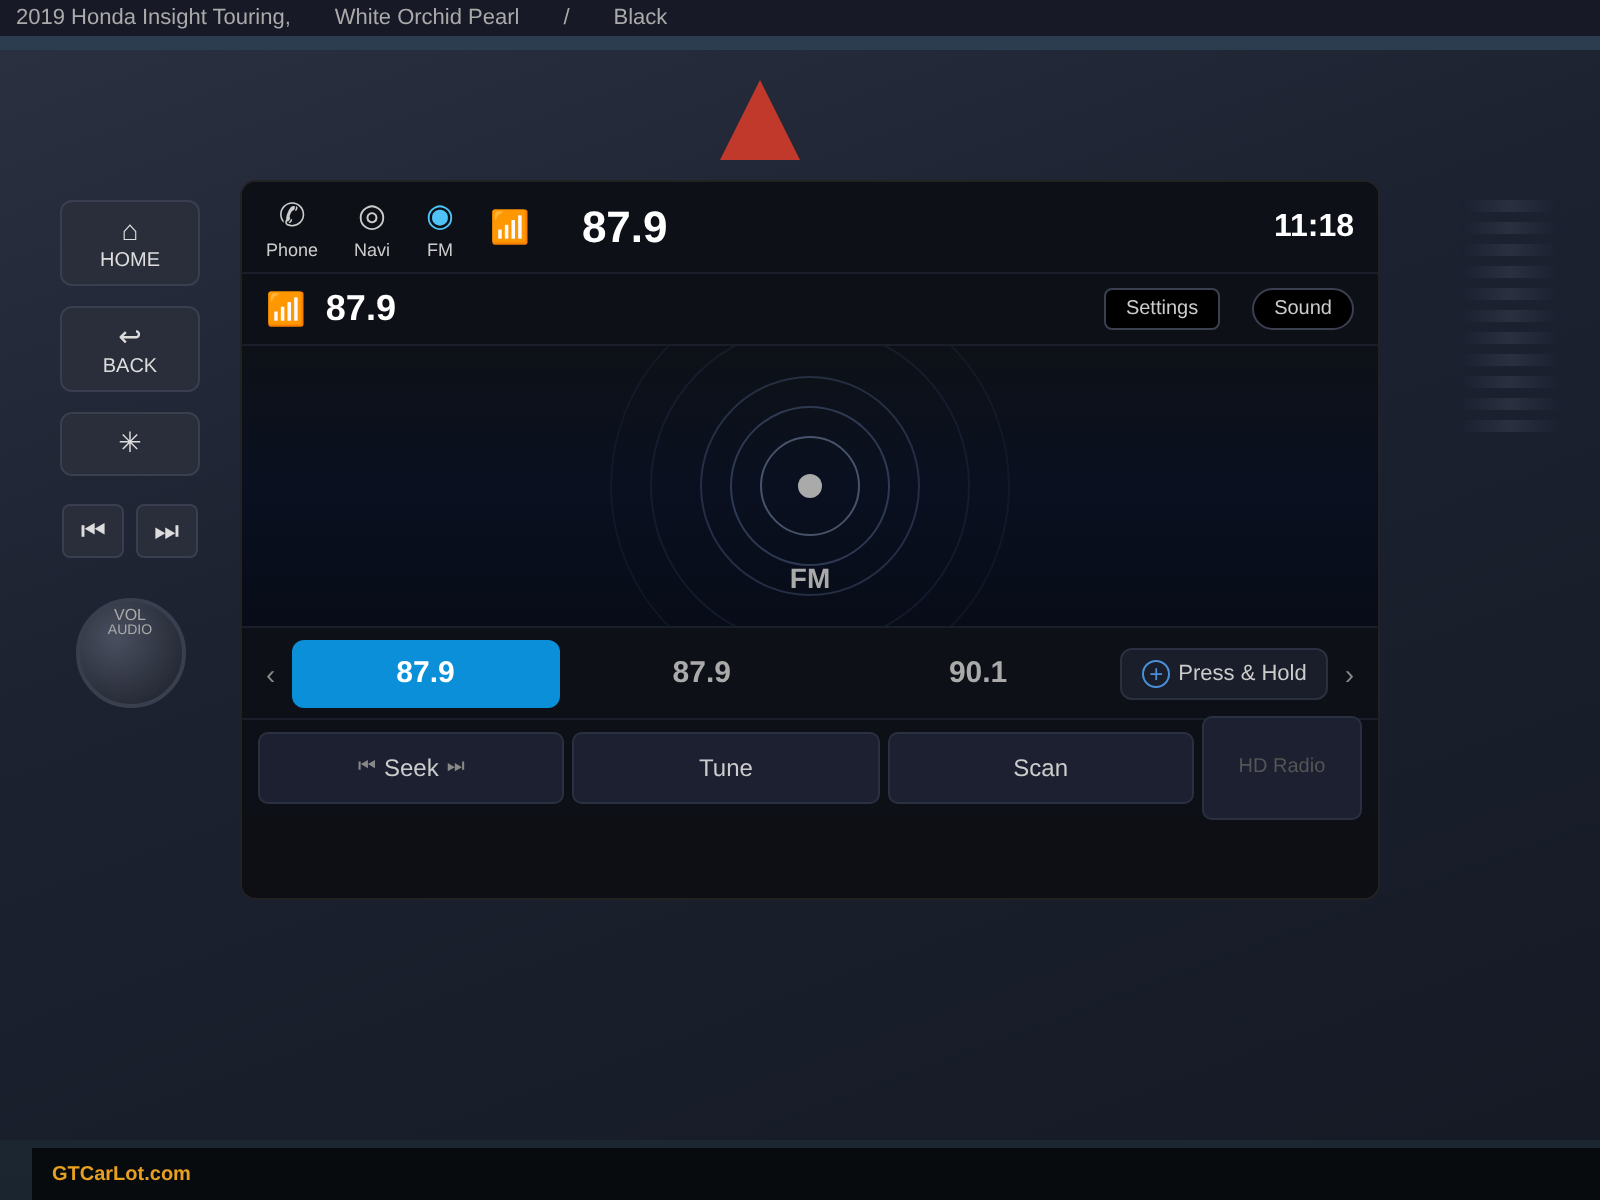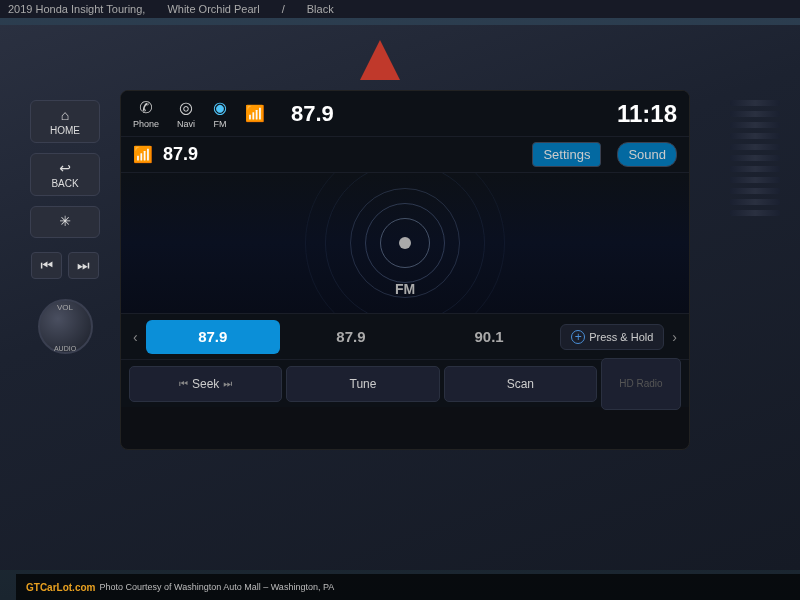--- a/index.html
+++ b/index.html
@@ -110,21 +110,21 @@
     .vol-knob {
       width: 55px;
       height: 55px;
       border-radius: 50%;
       background: radial-gradient(circle at 35% 35%, #4a4f60, #1a1e28);
       border: 2px solid #3a3f50;
       margin-top: 10px;
       display: flex;
       flex-direction: column;
       align-items: center;
-      justify-content: space-between;
+      justify-content: flex-start;
     }
     .vol-label {
       color: #aaa;
       font-size: 8px;
       margin-top: 2px;
     }
     .audio-label {
       color: #aaa;
       font-size: 7px;
     }
@@ -170,21 +170,21 @@
     }
     .top-freq {
       color: #fff;
       font-size: 22px;
       font-weight: bold;
       margin-left: 8px;
     }
     .top-time {
       margin-left: auto;
       color: #fff;
-      font-size: 24px;
+      font-size: 16px;
       font-weight: bold;
     }
 
     
     .screen-row2 {
       background: #0d1117;
       height: 36px;
       display: flex;
       align-items: center;
       padding: 0 12px;
@@ -195,25 +195,25 @@
       color: #7ec8e3;
       font-size: 16px;
     }
     .freq2 {
       color: #fff;
       font-size: 18px;
       font-weight: bold;
     }
     .settings-btn, .sound-btn {
       margin-left: auto;
-      background: #0369a1;
+      background: #000000;
       border: 1px solid #3a4050;
       border-radius: 4px;
       color: #ccc;
-      font-size: 13px;
+      font-size: 10px;
       padding: 4px 10px;
       cursor: pointer;
     }
     .sound-btn {
       margin-left: 6px;
       border-radius: 11px;
     }
 
     
     .fm-visual {
@@ -535,16 +535,15 @@
     <div class="vent-stripe"></div>
     <div class="vent-stripe"></div>
     <div class="vent-stripe"></div>
     <div class="vent-stripe"></div>
     <div class="vent-stripe"></div>
     <div class="vent-stripe"></div>
   </div>
 
   <div class="photo-credit">
     <span class="gtcarlot">GTCarLot.com</span>
-    <span>Photo Courtesy of Washington Auto Mall – Washington, PA</span>
   </div>
 
 </div>
 
 </body></html>

